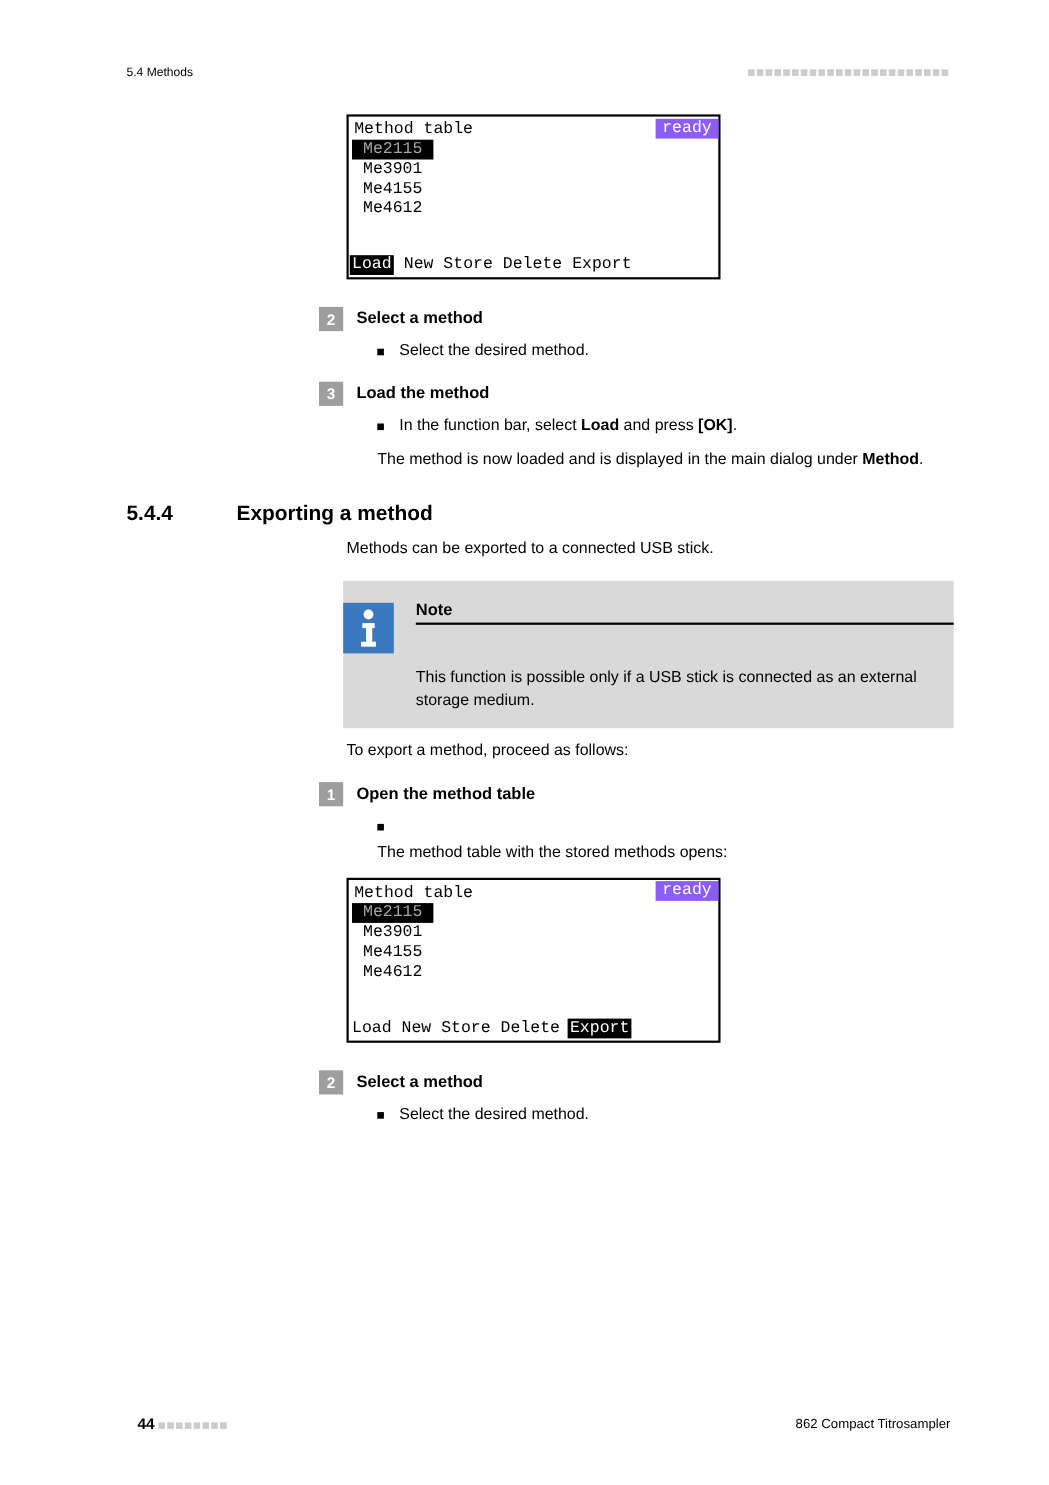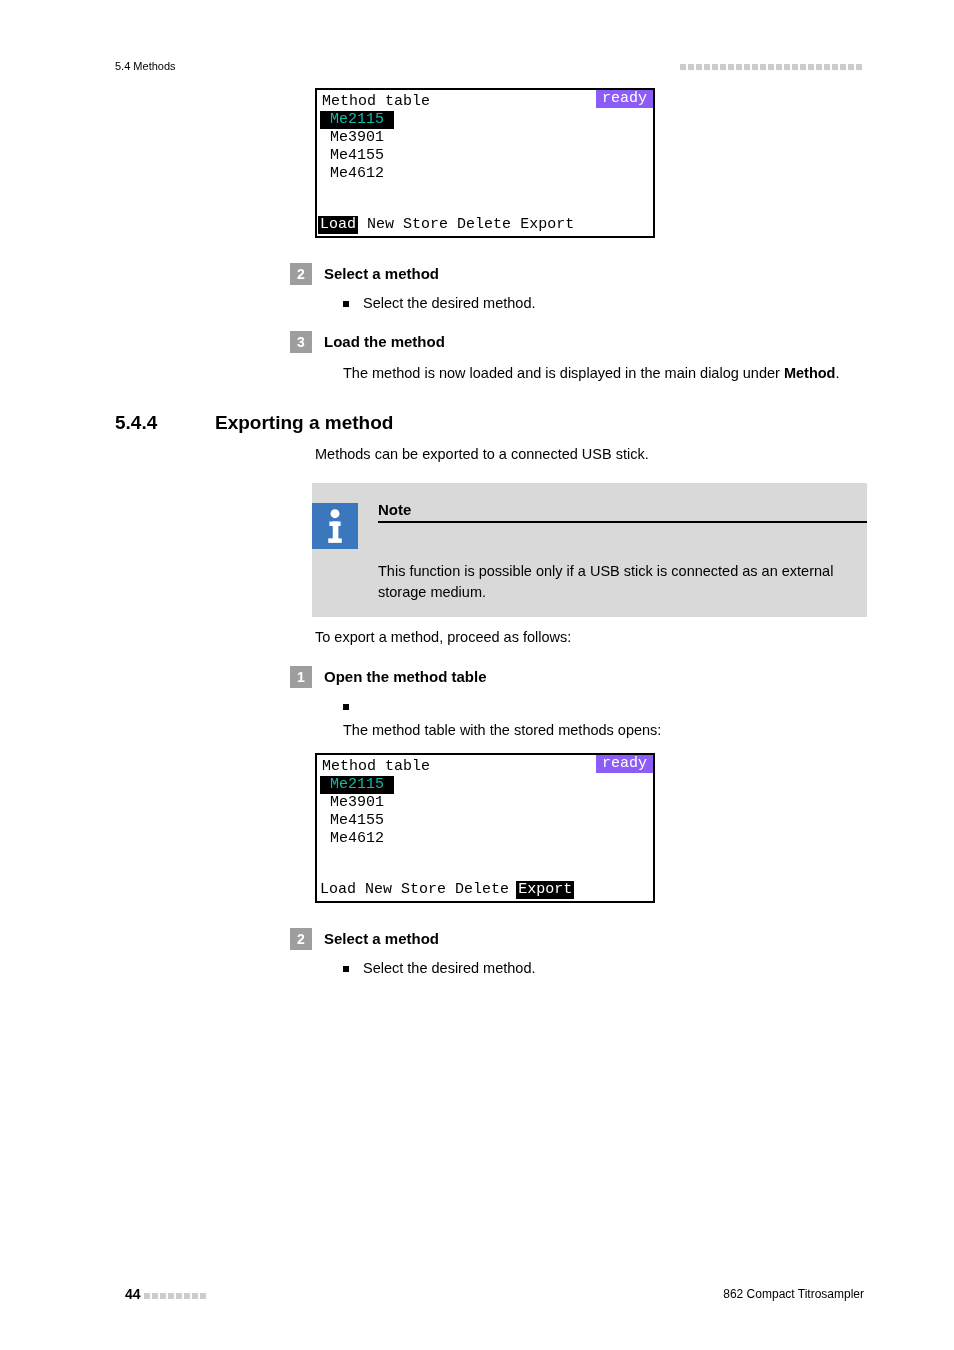--- a/index.html
+++ b/index.html
@@ -15,21 +15,21 @@
     height: 1350px;
     padding: 60px 90px 40px 115px;
     position: relative;
   }
   .header-row {
     display: flex;
     justify-content: space-between;
     align-items: center;
     font-size: 11px;
     color: #000;
-    margin-bottom: 16px;
+    margin-bottom: 32px;
   }
   .header-right {
     font-size: 11px;
     letter-spacing: 0;
     color: #aaa;
   }
   .dashes {
     display: inline-block;
     letter-spacing: 0;
   }
@@ -45,36 +45,36 @@
     font-family: "Courier New", monospace;
     font-size: 15px;
     line-height: 18px;
     padding: 3px 3px;
     margin: 0 0 25px 0;
     position: relative;
   }
   .lcd-title-row {
     display: flex;
     justify-content: space-between;
-    align-items: flex-start;
+    align-items: center;
   }
   .lcd-title { padding-left: 2px; }
   .lcd-ready {
     background: #8b5cf6;
     color: #fff;
     padding: 0 6px;
     margin-top:-3px;
     margin-right:-3px;
   }
   .lcd-item {
     padding-left: 10px;
   }
   .lcd-item.selected {
     background: #000;
-    color: #14b8a6;
+    color: #a3a3a3;
     display: inline-block;
     padding: 0 10px 0 10px;
     margin-left: 0px;
   }
   .lcd-funcbar {
     position: absolute;
     bottom: 2px;
     left: 3px;
     right: 3px;
   }
@@ -226,20 +226,24 @@
       <div class="step-title">Select a method</div>
     </div>
     <div class="bullet-row">
       <div class="bullet"></div>
       <div>Select the desired method.</div>
     </div>
 
     <div class="step-row">
       <div class="step-num">3</div>
       <div class="step-title">Load the method</div>
+    </div>
+    <div class="bullet-row">
+      <div class="bullet"></div>
+      <div><span>In the function bar, select </span><b>Load</b><span> and press </span><b>[OK]</b><span>.</span></div>
     </div>
     <div class="body-text"><span>The method is now loaded and is displayed in the main dialog under </span><b>Method</b><span>.</span></div>
 
     <div class="section-row">
       <div class="section-num">5.4.4</div>
       <div class="section-title">Exporting a method</div>
     </div>
     <div class="body-text2">Methods can be exported to a connected USB stick.</div>
 
     <div class="note-band">

